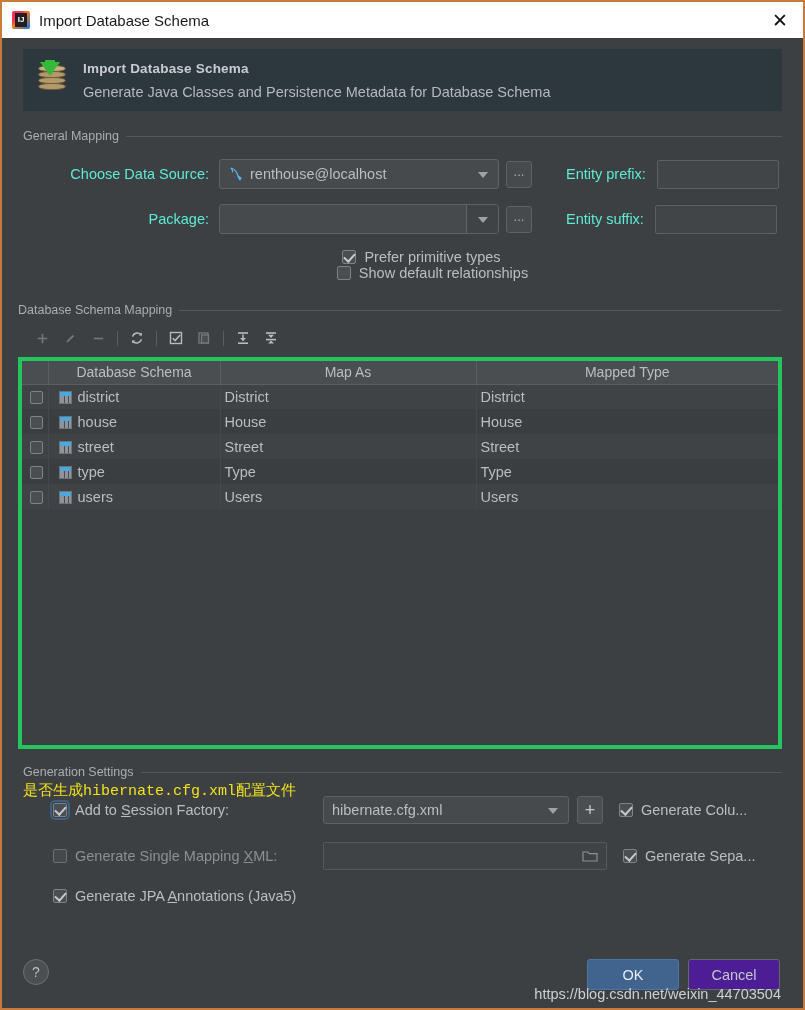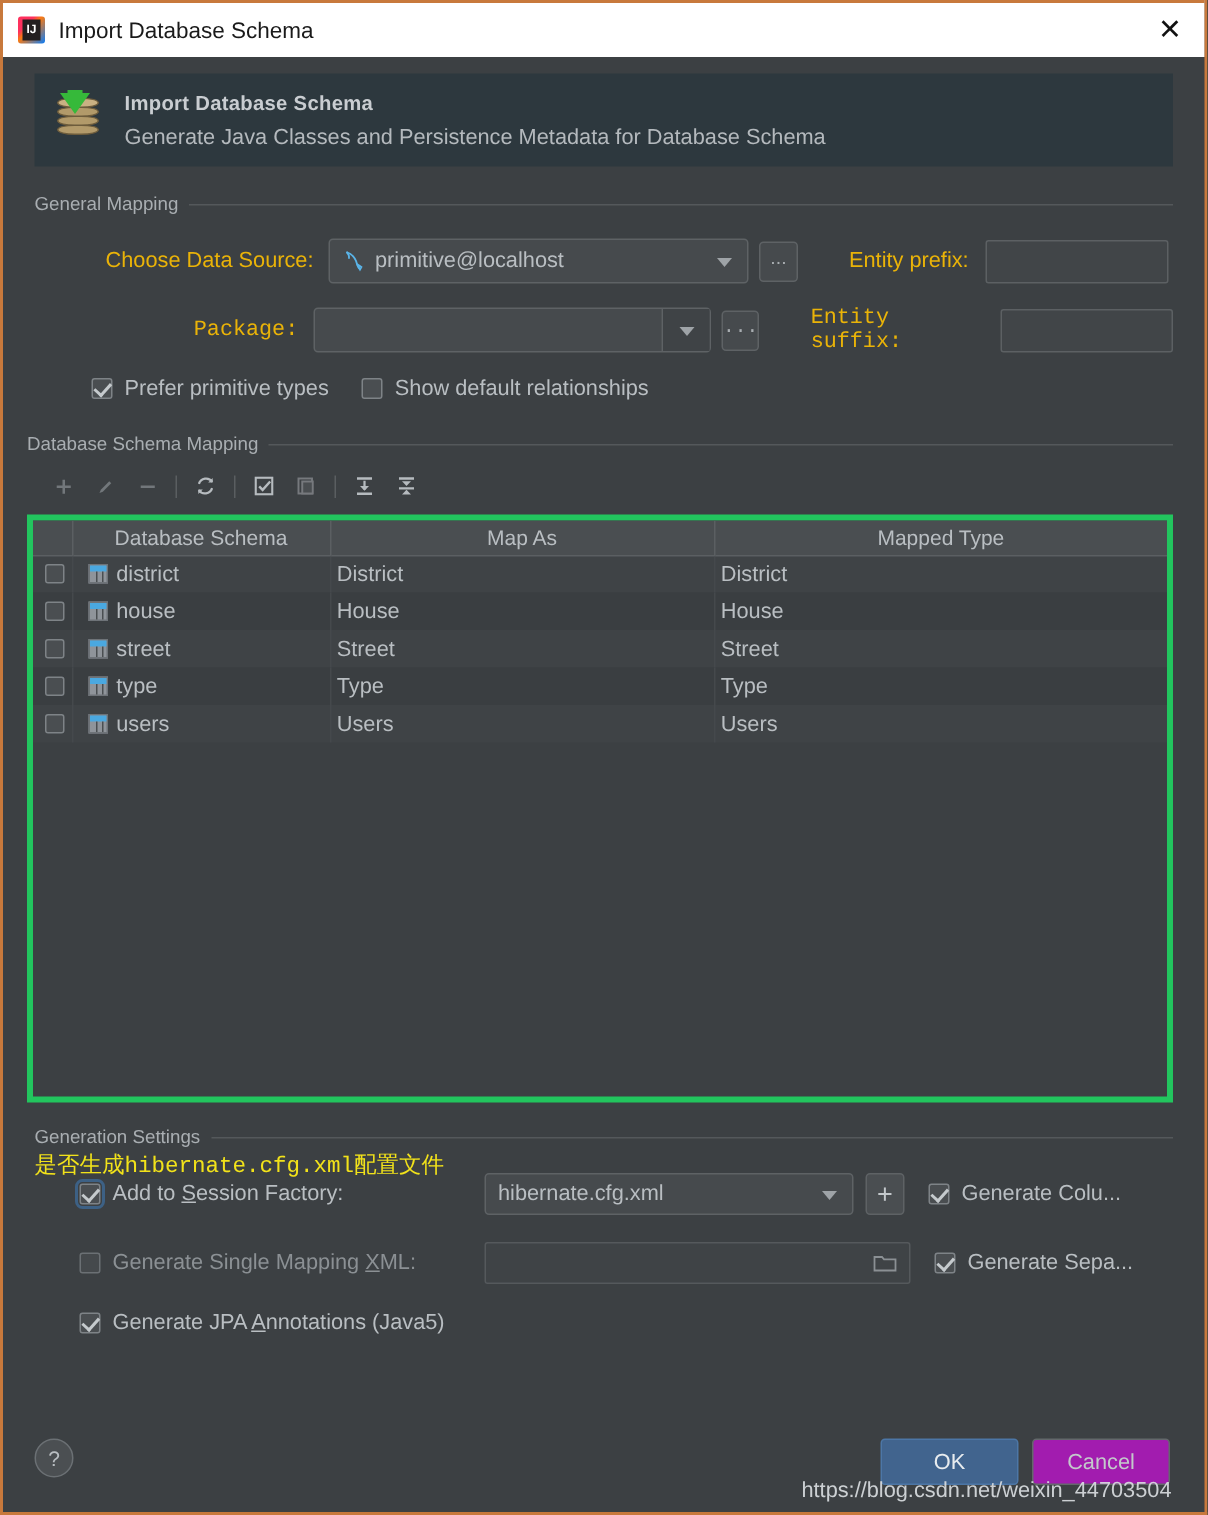--- a/index.html
+++ b/index.html
@@ -94,21 +94,21 @@
   .group-title {
     font-size: 12.5px; color: #a9aeb2;
     display: flex; align-items: center; gap: 7px;
     white-space: nowrap;
   }
   .group-title .rule { flex: 1 1 auto; height: 1px; background: #54585b; }
 
   
   #general { margin-top: 18px; }
   .row { display: flex; align-items: center; }
-  .lbl { font-size: 14.5px; color: #eab308; }
+  .lbl { font-size: 14.5px; color: #5eead4; }
 
   .combo {
     height: 30px; background: #464a4d;
     border: 1px solid #5e6265; border-radius: 3px;
     display: flex; align-items: center;
     padding-left: 8px; position: relative;
   }
   .combo .val { font-size: 14.5px; color: #b9bec2; }
   .combo .caret {
     position: absolute; right: 10px; top: 50%; margin-top: -2px;
@@ -239,21 +239,21 @@
     color: #b9bec2; font-size: 14px; text-align: center; line-height: 24px;
     cursor: pointer;
   }
   .dlg-btn {
     position: absolute; top: 9px; height: 31px; width: 92px;
     border-radius: 3px; font-size: 14.5px;
     display: flex; align-items: center; justify-content: center;
     cursor: pointer;
   }
   #ok-btn { right: 124px; background: #41648e; border: 1px solid #4c76a6; color: #e8ecef; }
-  #cancel-btn { right: 23px; background: #a21caf; border: 1px solid #63686b; color: #c3c8cb; }
+  #cancel-btn { right: 23px; background: #4c1d95; border: 1px solid #63686b; color: #c3c8cb; }
   #watermark {
     position: absolute; right: 22px; bottom: 6px;
     color: #d9dde0; font-size: 14.5px; opacity: .92;
     font-family: "Liberation Sans", sans-serif;
   }
 </style>
 </head>
 <body>
 
 <div id="dialog">
@@ -286,41 +286,41 @@
     </div>
 
     <div class="row" style="margin-top:16px;">
       <div class="lbl" style="width:196px; text-align:right; padding-right:10px;">Choose Data Source:</div>
       <div class="combo" style="width:280px;">
         <svg class="dolphin" viewBox="0 0 16 16">
           <path d="M3 2 C6 3 9 6 10 10 C10.5 12 11 13 12.5 13.5" fill="none" stroke="#5ab4e8" stroke-width="1.2"></path>
           <path d="M3 2 C4.5 3.5 5 5 4.5 6.5" fill="none" stroke="#5ab4e8" stroke-width="1.2"></path>
           <path d="M10 10 L13 12 L12 13.8 Z" fill="none" stroke="#5ab4e8" stroke-width="1.1"></path>
         </svg>
-        <span class="val">primitive@localhost</span>
+        <span class="val">renthouse@localhost</span>
         <span class="caret"></span>
       </div>
       <div class="dots-btn">...</div>
       <div class="lbl" style="margin-left:34px;">Entity prefix:</div>
       <div class="txtfield" style="width:122px; margin-left:11px;"></div>
     </div>
 
-    <div class="row" style="margin-top:15px;font-family:Liberation Mono, monospace;">
+    <div class="row" style="margin-top:15px;">
       <div class="lbl" style="width:196px; text-align:right; padding-right:10px;">Package:</div>
       <div class="combo split" style="width:280px;">
         <span class="val"></span>
         <span class="arrowbox"></span>
         <span class="caret"></span>
       </div>
       <div class="dots-btn">...</div>
       <div class="lbl" style="margin-left:34px;">Entity suffix:</div>
       <div class="txtfield" style="width:122px; margin-left:11px;"></div>
     </div>
 
-    <div class="row" style="margin-top:15px; padding-left:38px;">
+    <div class="row" style="margin-top:15px; padding-left:38px;flex-direction:column;">
       <div class="cb">
         <span class="cbbox checked"></span>
         <span class="cblbl">Prefer primitive types</span>
       </div>
       <div class="cb" style="margin-left:22px;">
         <span class="cbbox"></span>
         <span class="cblbl">Show default relationships</span>
       </div>
     </div>
   </div>

